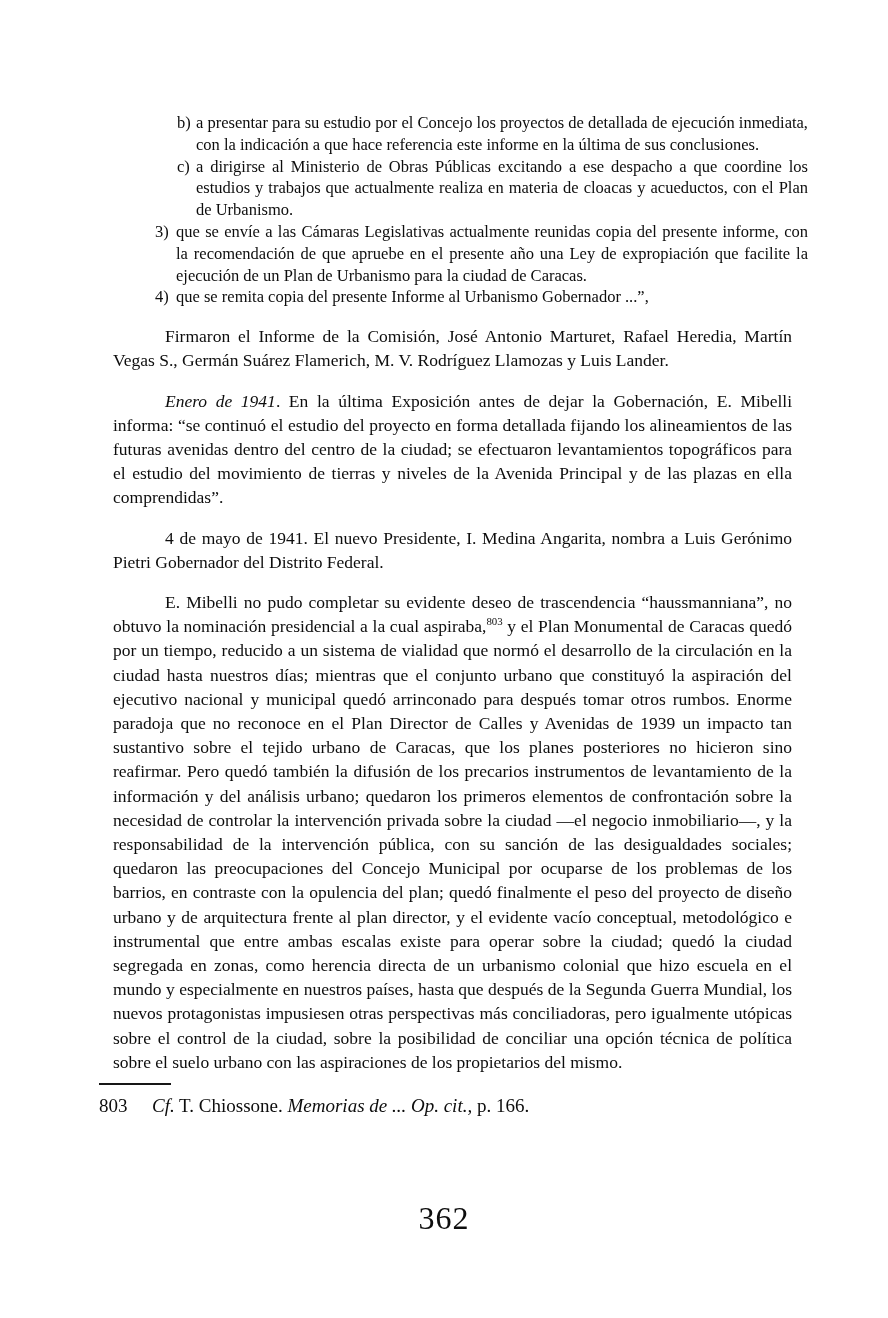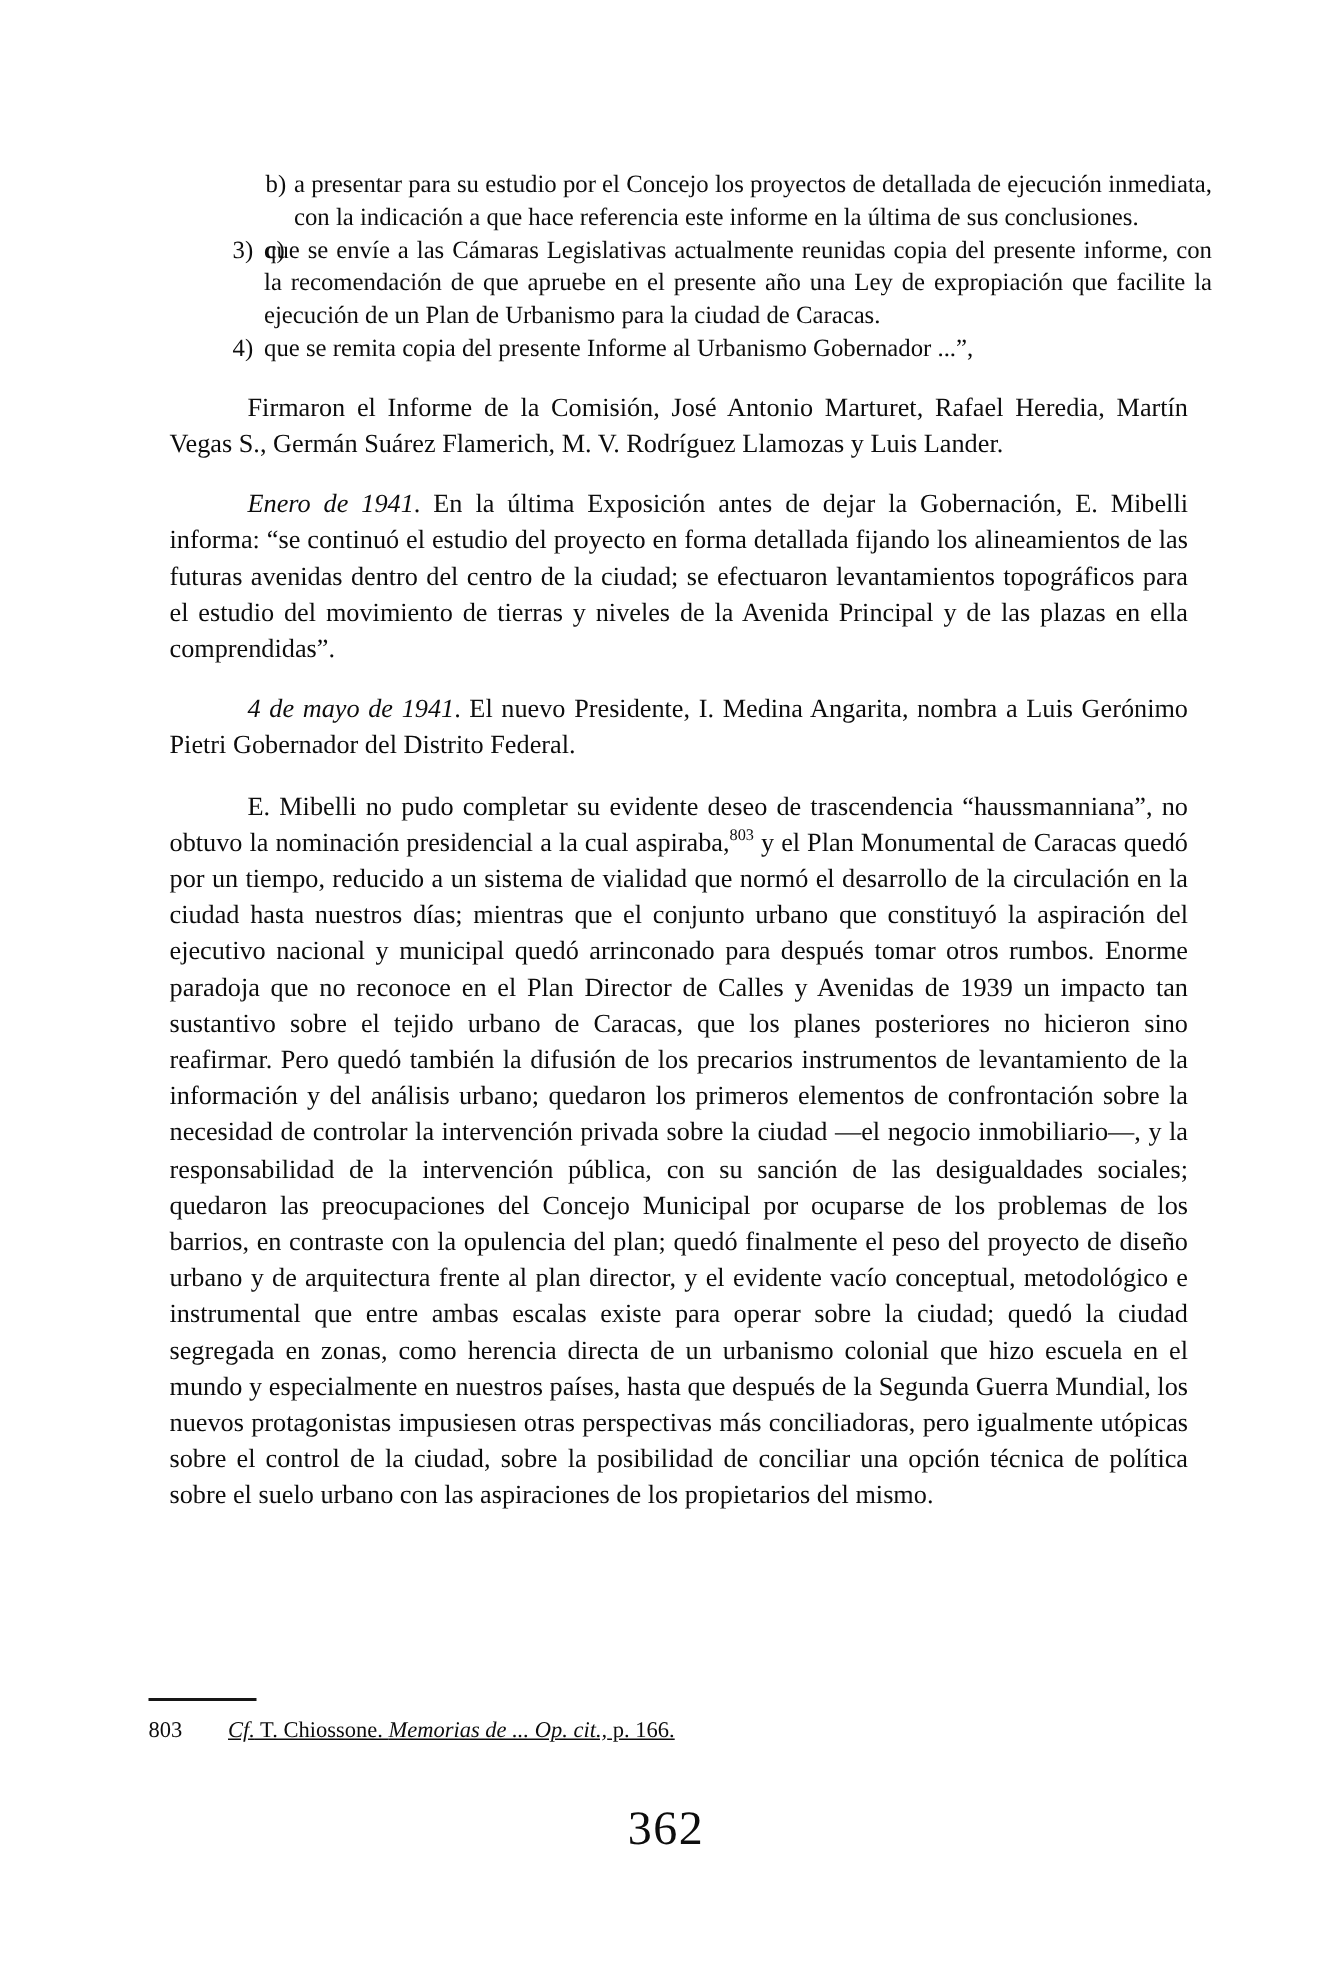--- a/index.html
+++ b/index.html
@@ -29,25 +29,24 @@
   .item.outer { padding-left: 79px; }
   .item.outer .marker { left: 58px; }
   
   .paras { font-size: 17.5px; line-height: 24.2px; margin-top: 3px; }
   .paras p { margin: 16px; text-indent: 52px; }
   .paras sup { font-size: 0.62em; line-height: 0; vertical-align: super; }
   
   .footnote {
     position: absolute;
     left: 99px;
-    top: 1132px;
+    top: 1083px;
     width: 711px;
-    font-size: 15px;
+    font-size: 19px;
     line-height: 19px;
-    text-decoration: underline;
   }
   .fn-rule { width: 72px; height: 2px; background: #161616; }
   .fn-line { margin-top: 11px; }
   .fn-num { display: inline-block; width: 53px; }
   
   .page-number {
     position: absolute;
     top: 1200px;
     left: 0;
     width: 888px;
@@ -57,28 +56,28 @@
   }
 </style>
 </head>
 <body>
 
 <div class="page">
 
   <div class="content">
     <section class="list">
         <div class="item inner"><span class="marker">b)</span><span>a presentar para su estudio por el Concejo los proyectos de detallada de ejecución inmediata, con la indicación a que hace referencia este informe en la última de sus conclusiones.</span></div>
-        <div class="item inner"><span class="marker">c)</span></div>
+        <div class="item inner"><span class="marker">c)</span><span>a dirigirse al Ministerio de Obras Públicas excitando a ese despacho a que coordine los estudios y trabajos que actualmente realiza en materia de cloacas y acueductos, con el Plan de Urbanismo.</span></div>
         <div class="item outer"><span class="marker">3)</span><span>que se envíe a las Cámaras Legislativas actualmente reunidas copia del presente informe, con la recomendación de que apruebe en el presente año una Ley de expropiación que facilite la ejecución de un Plan de Urbanismo para la ciudad de Caracas.</span></div>
         <div class="item outer"><span class="marker">4)</span><span>que se remita copia del presente Informe al Urbanismo Gobernador ...”,</span></div>
       </section>
     <section class="paras">
         <p><span>Firmaron el Informe de la Comisión, José Antonio Marturet, Rafael Heredia, Martín Vegas S., Germán Suárez Flamerich, M. V. Rodríguez Llamozas y Luis Lander.</span></p>
         <p><span style="font-style: italic;">Enero de 1941</span><span>. En la última Exposición antes de dejar la Gobernación, E. Mibelli informa: “se continuó el estudio del proyecto en forma detallada fijando los alineamientos de las futuras avenidas dentro del centro de la ciudad; se efectuaron levantamientos topográficos para el estudio del movimiento de tierras y niveles de la Avenida Principal y de las plazas en ella comprendidas”.</span></p>
-        <p><span style="font-style: italic;">4 de mayo de 1941</span><span>. El nuevo Presidente, I. Medina Angarita, nombra a Luis Gerónimo Pietri Gobernador del Distrito Federal.</span></p>
+        <p><span style="">4 de mayo de 1941</span><span>. El nuevo Presidente, I. Medina Angarita, nombra a Luis Gerónimo Pietri Gobernador del Distrito Federal.</span></p>
         <p><span>E. Mibelli no pudo completar su evidente deseo de trascendencia “haussmanniana”, no obtuvo la nominación presidencial a la cual aspiraba,</span><sup>803</sup><span> y el Plan Monumental de Caracas quedó por un tiempo, reducido a un sistema de vialidad que normó el desarrollo de la circulación en la ciudad hasta nuestros días; mientras que el conjunto urbano que constituyó la aspiración del ejecutivo nacional y municipal quedó arrinconado para después tomar otros rumbos. Enorme paradoja que no reconoce en el Plan Director de Calles y Avenidas de 1939 un impacto tan sustantivo sobre el tejido urbano de Caracas, que los planes posteriores no hicieron sino reafirmar. Pero quedó también la difusión de los precarios instrumentos de levantamiento de la información y del análisis urbano; quedaron los primeros elementos de confrontación sobre la necesidad de controlar la intervención privada sobre la ciudad —el negocio inmobiliario—, y la responsabilidad de la intervención pública, con su sanción de las desigualdades sociales; quedaron las preocupaciones del Concejo Municipal por ocuparse de los problemas de los barrios, en contraste con la opulencia del plan; quedó finalmente el peso del proyecto de diseño urbano y de arquitectura frente al plan director, y el evidente vacío conceptual, metodológico e instrumental que entre ambas escalas existe para operar sobre la ciudad; quedó la ciudad segregada en zonas, como herencia directa de un urbanismo colonial que hizo escuela en el mundo y especialmente en nuestros países, hasta que después de la Segunda Guerra Mundial, los nuevos protagonistas impusiesen otras perspectivas más conciliadoras, pero igualmente utópicas sobre el control de la ciudad, sobre la posibilidad de conciliar una opción técnica de política sobre el suelo urbano con las aspiraciones de los propietarios del mismo.</span></p>
       </section>
   </div>
 
   <div class="footnote">
     <div class="fn-rule"></div>
     <div class="fn-line">
       <span class="fn-num">803</span><span class="fn-text"><span style="font-style: italic;">Cf.</span><span> T. Chiossone. </span><span style="font-style: italic;">Memorias de ... Op. cit.,</span><span> p. 166.</span></span>
     </div>
   </div>

